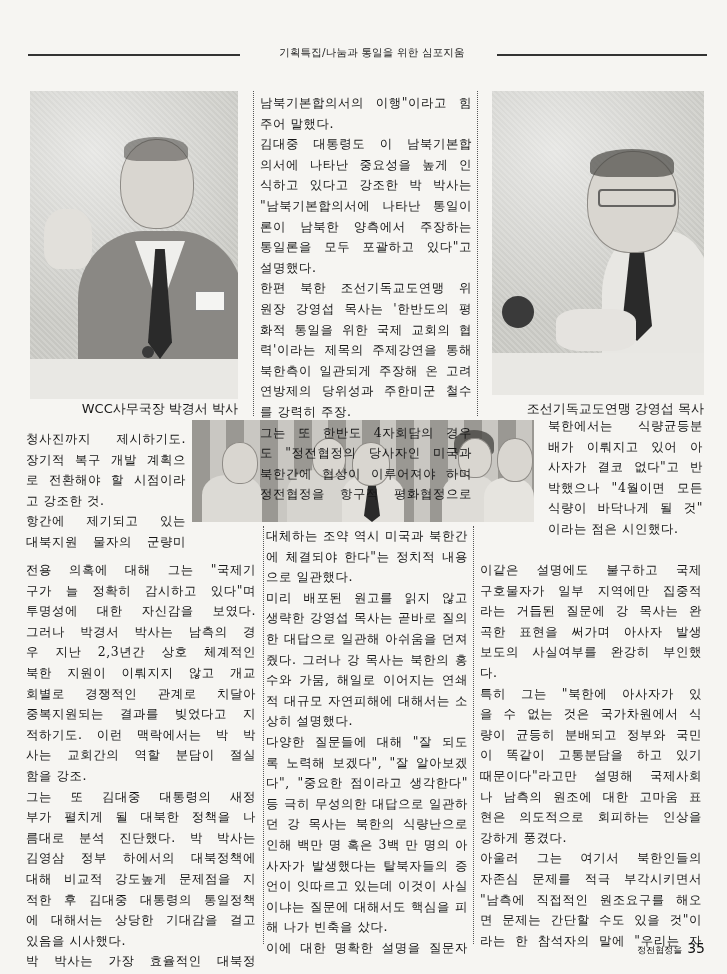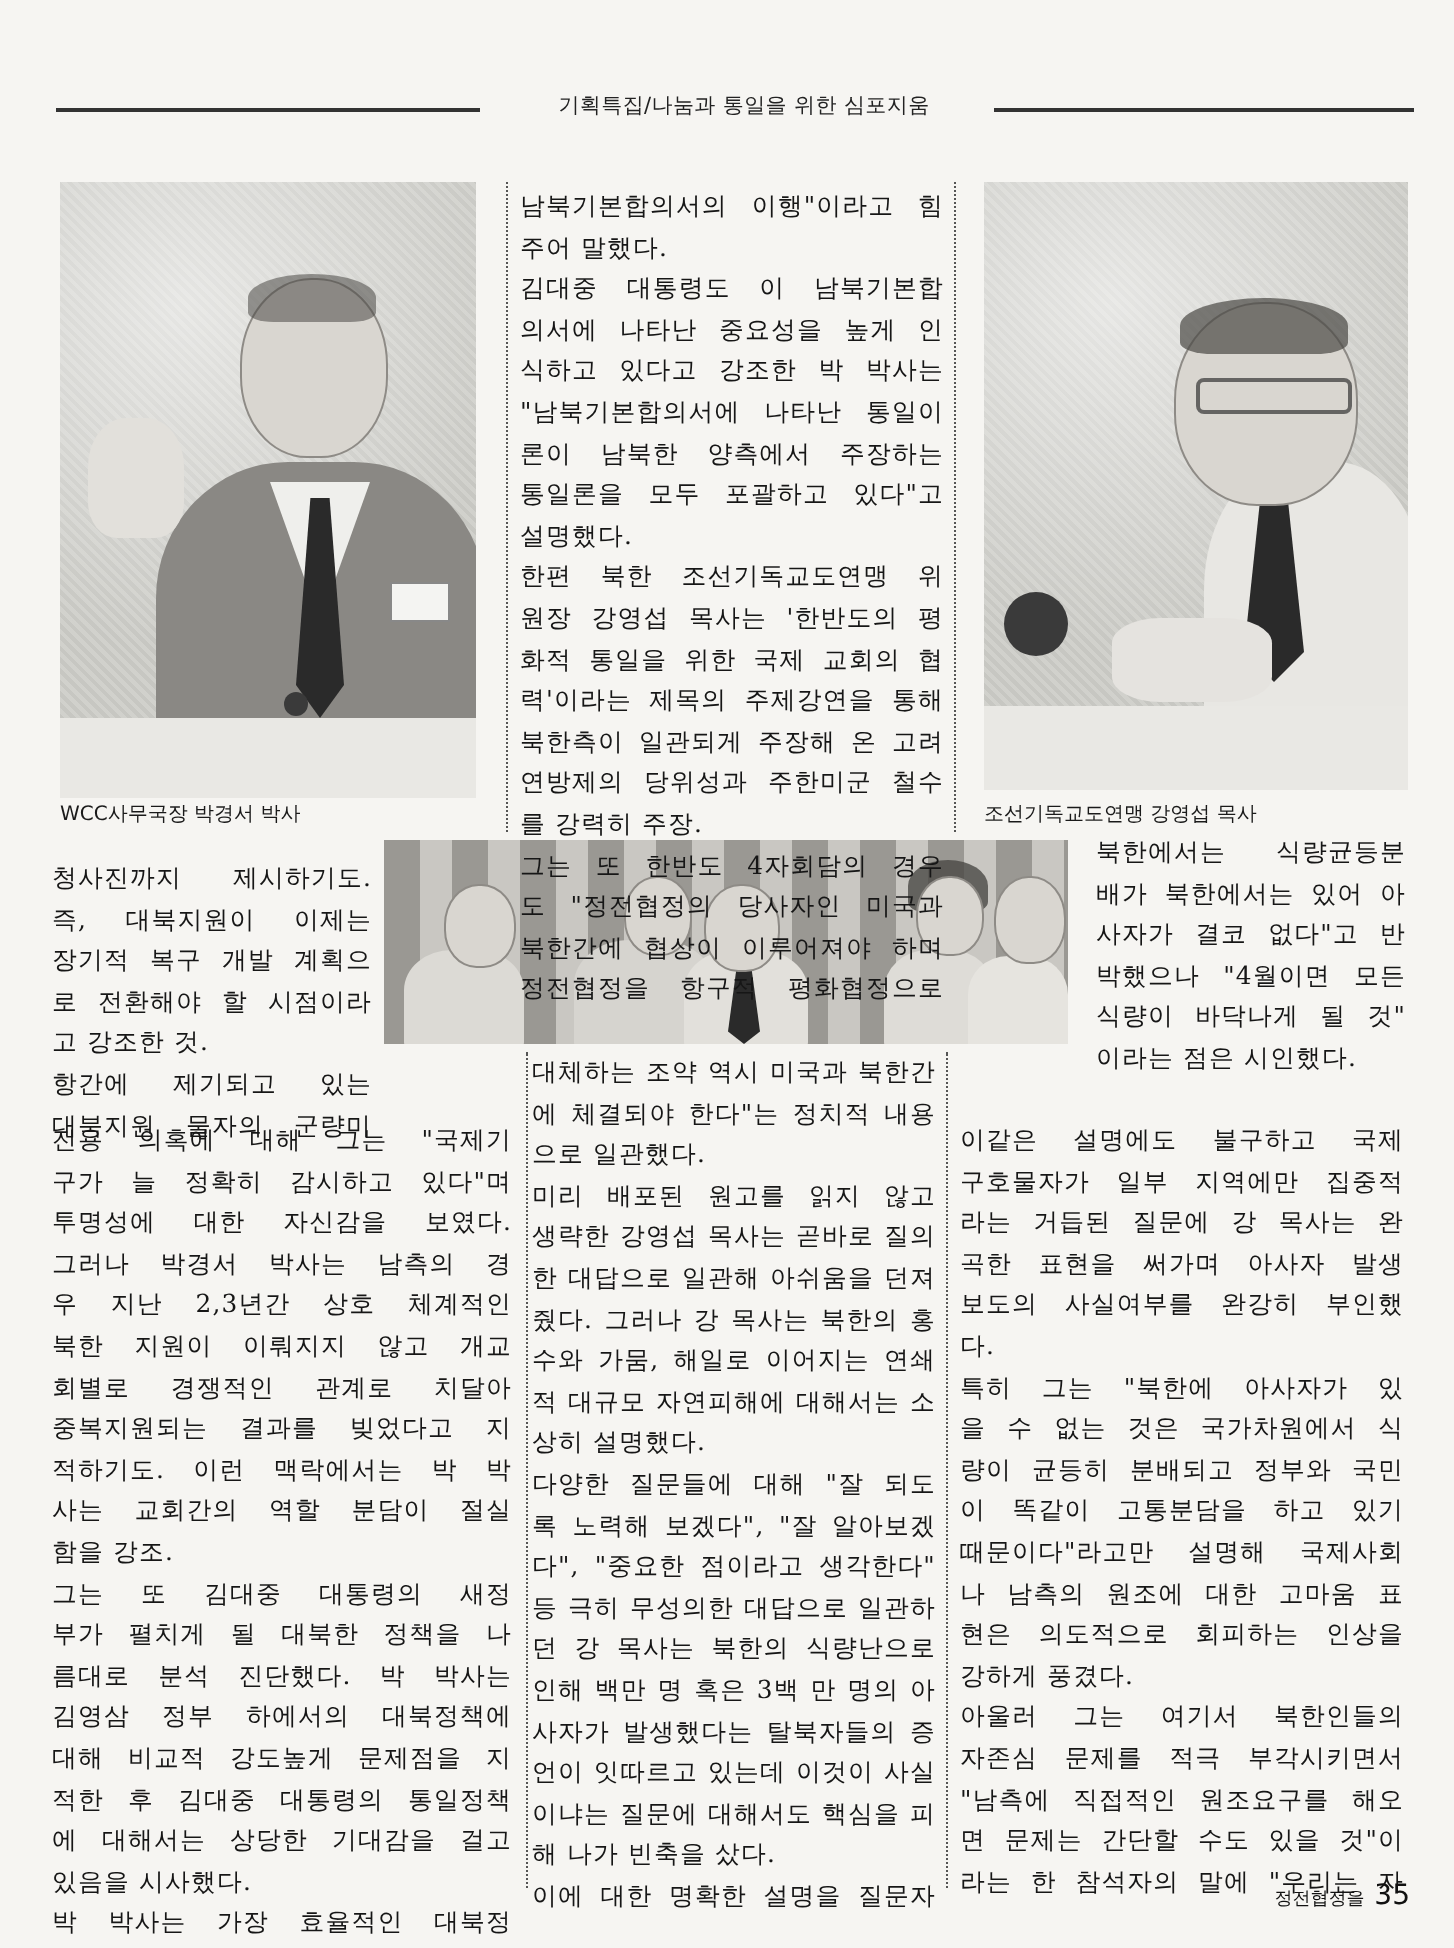--- a/index.html
+++ b/index.html
@@ -24,22 +24,22 @@
       #cfcfca; }
   .person { position: absolute; }
   .head { position: absolute; border-radius: 48% 48% 45% 45%; background: #d9d6d0; border: 1px solid #8e8b86; }
   .hair { position: absolute; border-radius: 50% 50% 20% 20%; background: #4a4845; }
   .suit { position: absolute; border-radius: 40% 40% 4px 4px; background: #8a8884; }
   .shirt { position: absolute; background: #efefec; clip-path: polygon(0 0, 100% 0, 50% 100%); }
   .tie { position: absolute; background: #2a2a2a; clip-path: polygon(30% 0, 70% 0, 100% 85%, 50% 100%, 0 85%); }
   .table { position: absolute; background: #e9e8e4; }
   .mic { position: absolute; border-radius: 50%; background: #3a3a3a; }
   .caption {
-    position: absolute; font-family: "DejaVu Sans", sans-serif; font-size: 10px;
-    text-align: left; color: #1a1a1a; white-space: nowrap;
+    position: absolute; font-family: "DejaVu Sans", sans-serif; font-size: 13px;
+    text-align: right; color: #1a1a1a; white-space: nowrap;
   }
   .col {
     position: absolute; font-size: 12.4px; line-height: 20.6px; letter-spacing: 0.6px;
     text-align: justify; text-align-last: justify;
   }
   .col p { margin: 0; white-space: nowrap; }
   .col p.last { text-align-last: left; }
   .vrule { position: absolute; width: 0; border-left: 1px dotted #555; }
   .footer {
     position: absolute; right: 22px; top: 940px; font-family: "DejaVu Sans", sans-serif;
@@ -136,21 +136,20 @@
   <p>연방제의 당위성과 주한미군 철수</p>
   <p class="last">를 강력히 주장.</p>
   <p>  그는 또 한반도 4자회담의 경우</p>
   <p>도 "정전협정의 당사자인 미국과</p>
   <p>북한간에 협상이 이루어져야 하며</p>
   <p>정전협정을 항구적 평화협정으로</p>
 </div>
 
 <div class="col" style="left:26px; top:429px; width:160px;">
   <p>청사진까지 제시하기도.</p>
-  <p>즉, 대북지원이 이제는</p>
   <p>장기적 복구 개발 계획으</p>
   <p>로 전환해야 할 시점이라</p>
   <p class="last">고 강조한 것.</p>
   <p>  항간에 제기되고 있는</p>
   <p>대북지원 물자의 군량미</p>
 </div>
 
 <div class="col" style="left:26px; top:560px; width:230px;">
   <p>전용 의혹에 대해 그는 "국제기</p>
   <p>구가 늘 정확히 감시하고 있다"며</p>
@@ -196,21 +195,21 @@
   <p>사자가 발생했다는 탈북자들의 증</p>
   <p>언이 잇따르고 있는데 이것이 사실</p>
   <p>이냐는 질문에 대해서도 핵심을 피</p>
   <p class="last">해 나가 빈축을 샀다.</p>
   <p>  이에 대한 명확한 설명을 질문자</p>
 
 </div>
 
 <div class="col" style="left:548px; top:416px; width:155px;">
   <p>북한에서는 식량균등분</p>
-  <p>배가 북한에서는 있어 아</p>
+  <p>배가 이뤄지고 있어 아</p>
   <p>사자가 결코 없다"고 반</p>
   <p>박했으나 "4월이면 모든</p>
   <p>식량이 바닥나게 될 것"</p>
   <p class="last">이라는 점은 시인했다.</p>
 </div>
 
 <div class="col" style="left:480px; top:560px; width:222px;">
   <p>  이같은 설명에도 불구하고 국제</p>
   <p>구호물자가 일부 지역에만 집중적</p>
   <p>라는 거듭된 질문에 강 목사는 완</p>

